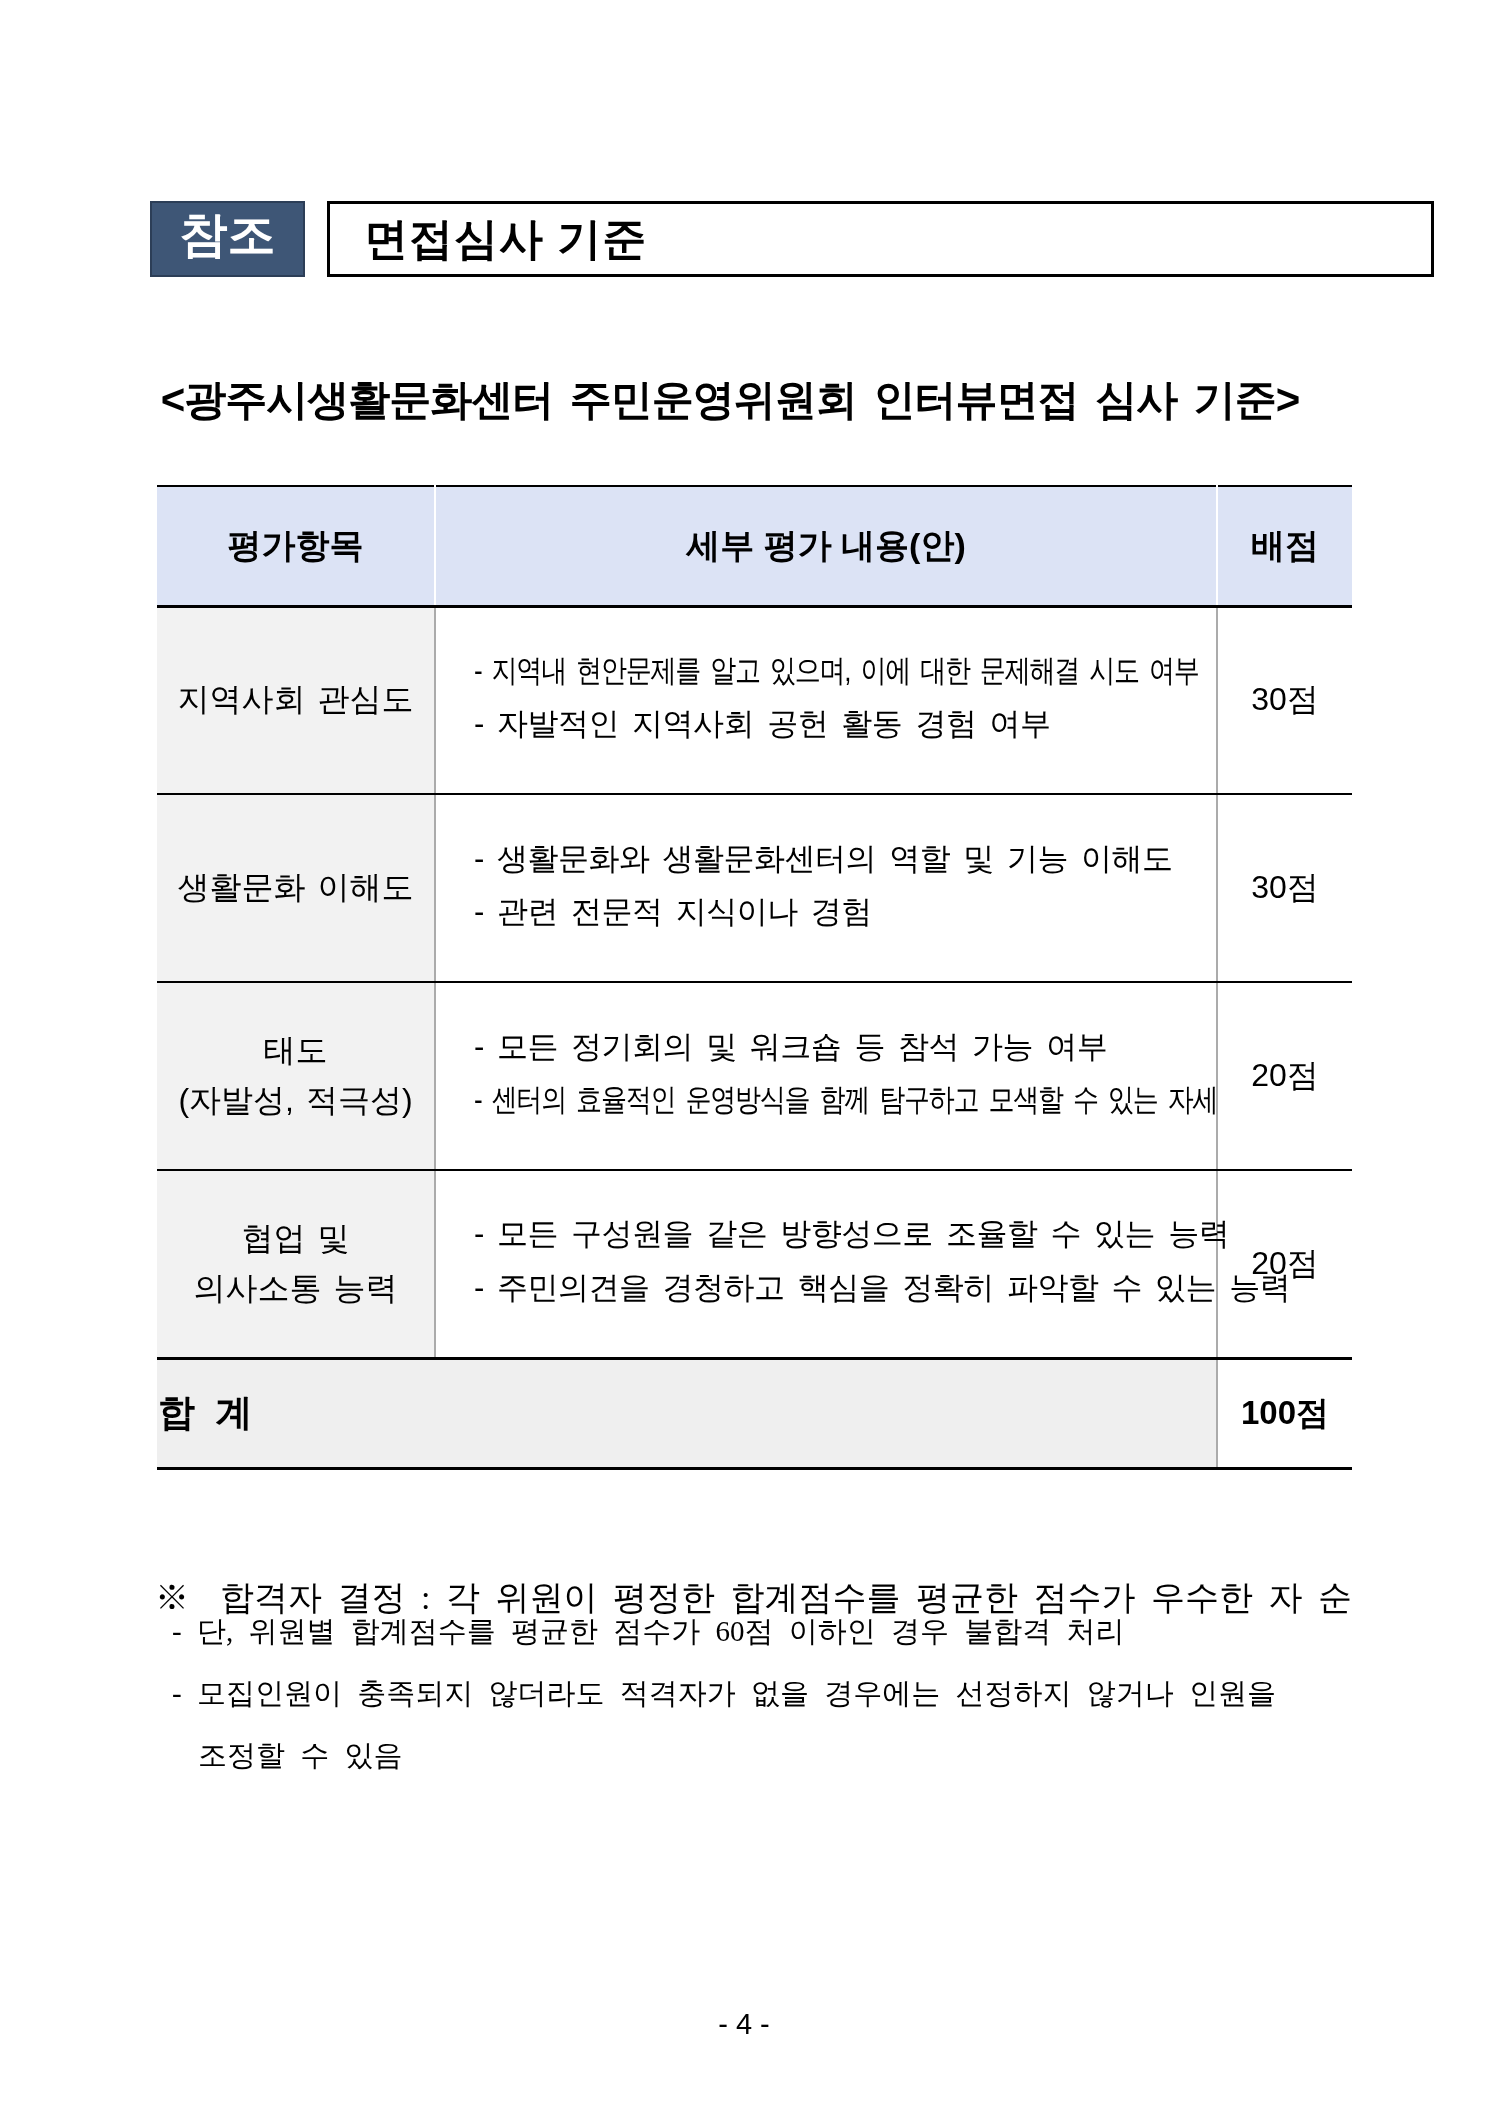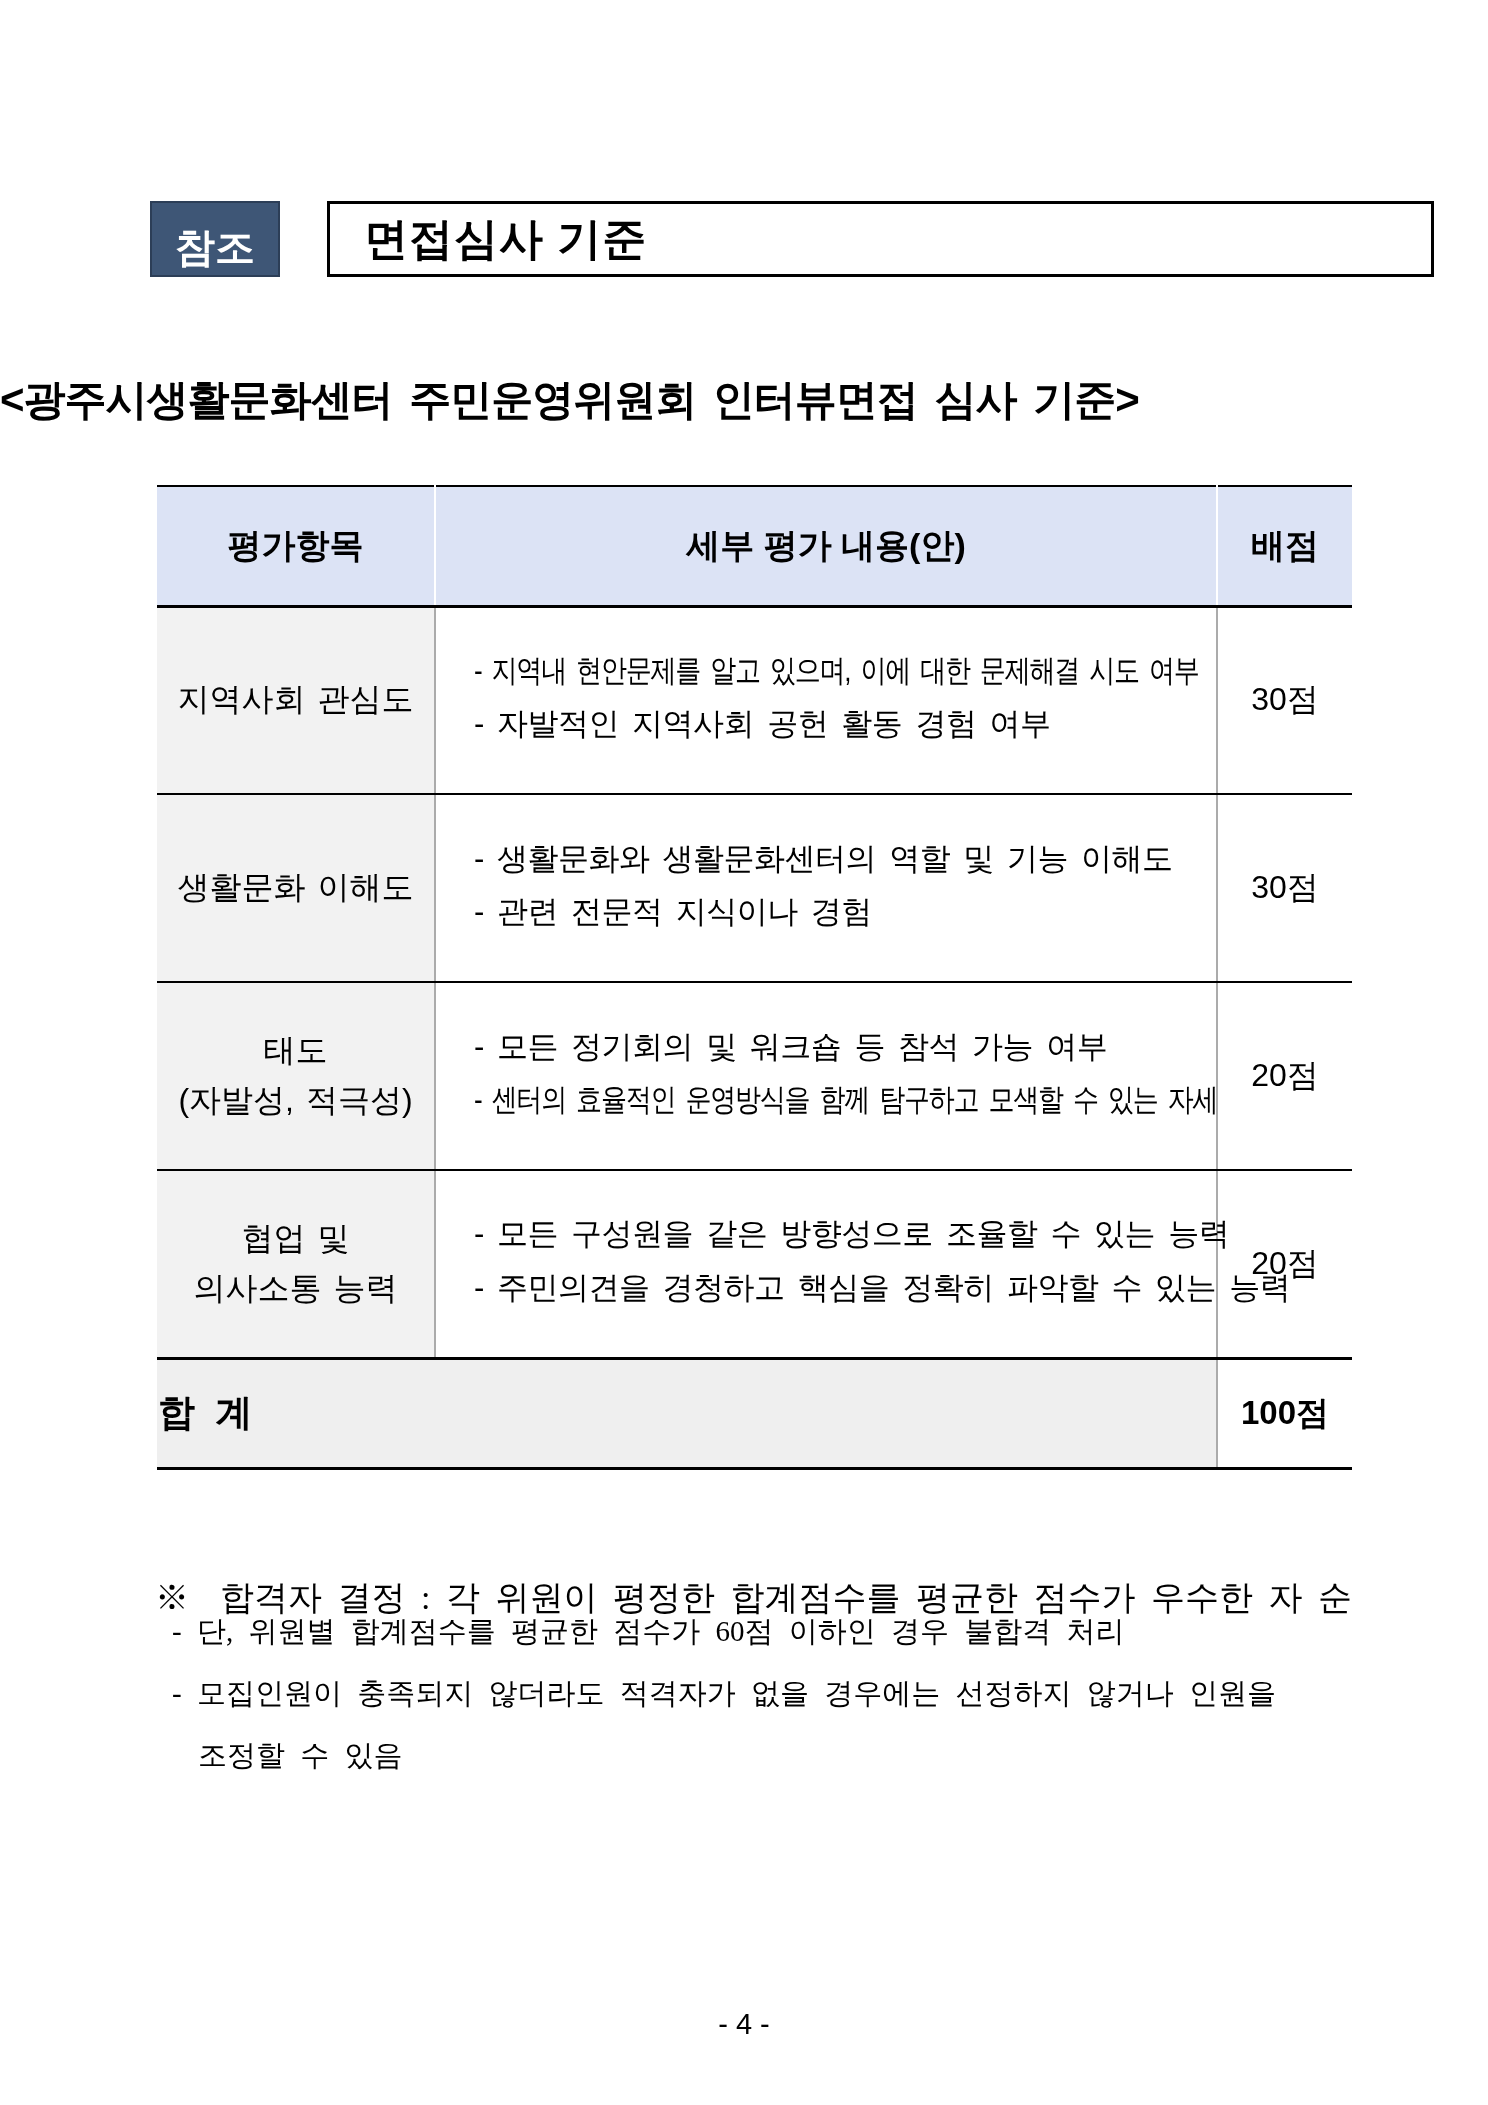--- a/index.html
+++ b/index.html
@@ -9,40 +9,41 @@
     margin:0 auto;
     background:#ffffff;
     font-family:"Liberation Sans","DejaVu Sans",sans-serif;
     color:#000;
     overflow:hidden;
   }
 
   
   .ref-badge {
     position:absolute; left:150px; top:201px;
-    width:130px; height:76px;
+    width:155px; height:76px;
     background:var(--badge-bg,#3E5676);
     border:2px solid var(--badge-border,#2C3E57);
     box-sizing:border-box;
-    display:flex; align-items:flex-end; justify-content:center;
-    color:#fff; font-size:40px; font-weight:bold;
+    display:flex; align-items:flex-start; justify-content:center;
+    color:#fff; font-size:48px; font-weight:bold;
   }
   .title-box {
     position:absolute; left:327px; top:201px;
     width:1107px; height:76px;
     border:3px solid #000; box-sizing:border-box;
     background:#fff;
     display:flex; align-items:center;
     padding-left:34px;
     font-size:44px; font-weight:bold; letter-spacing:1px;
   }
 
   
   .table-title {
     position:absolute; left:0; top:372px; width:1460px;
+    text-align:center;
     font-size:42px; font-weight:bold; letter-spacing:-1px;
     word-spacing:6px;
   }
 
   
   table.criteria {
     position:absolute; left:157px; top:485px;
     width:1195px;
     border-collapse:collapse; table-layout:fixed;
     font-family:"Liberation Sans","DejaVu Sans",sans-serif;

